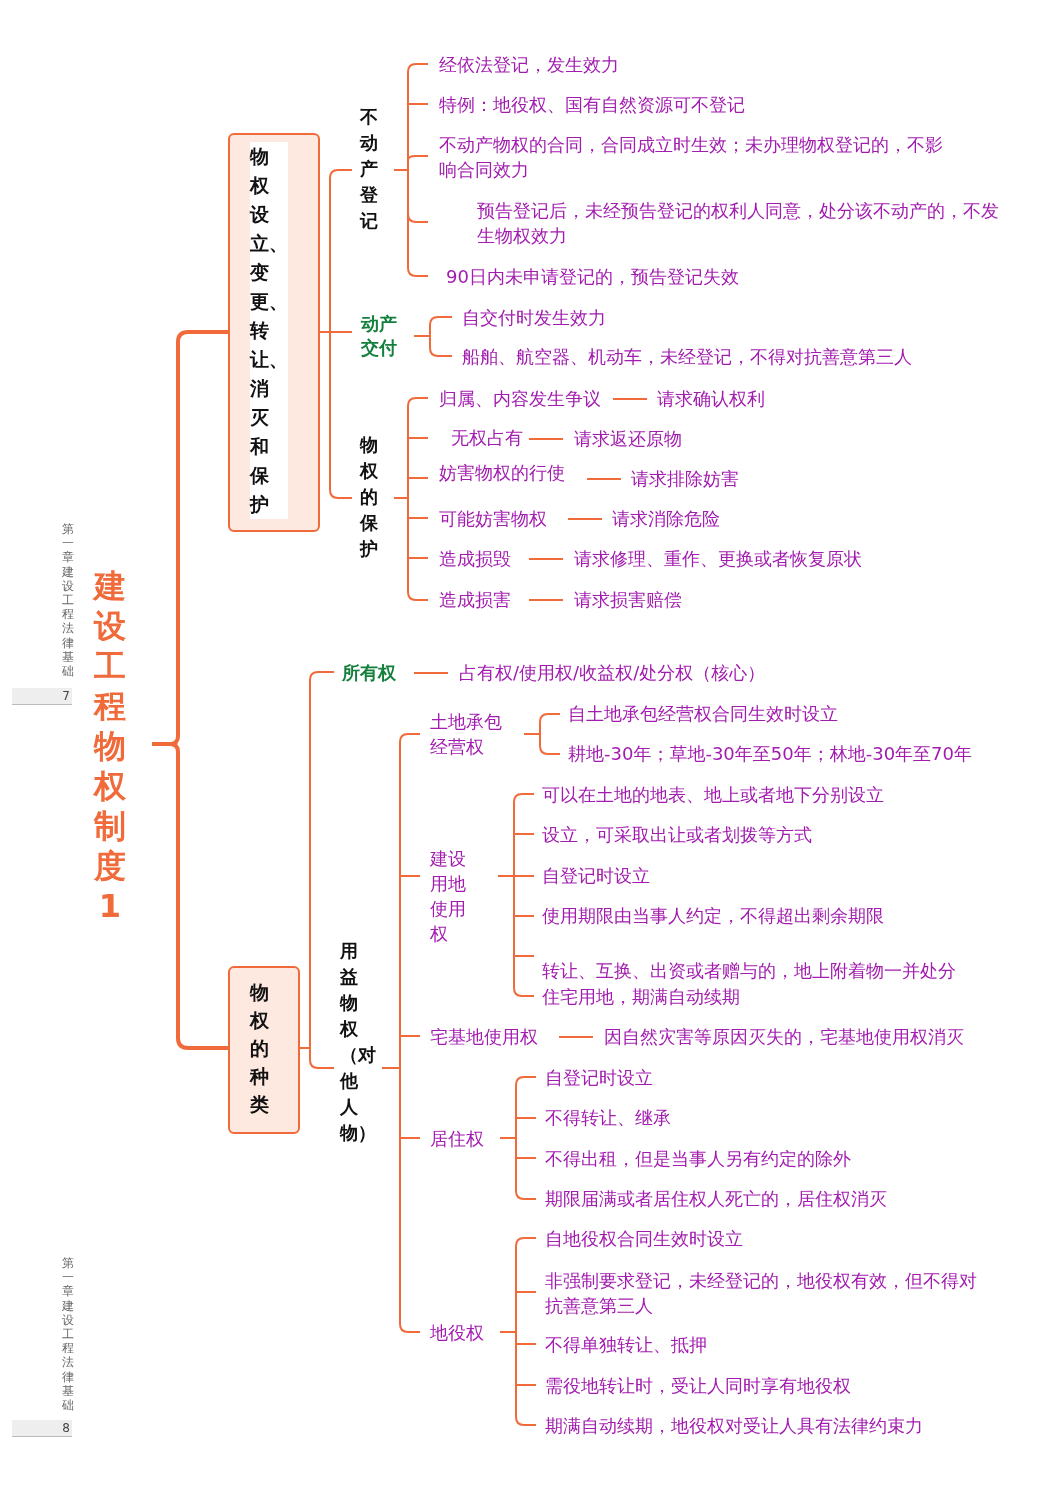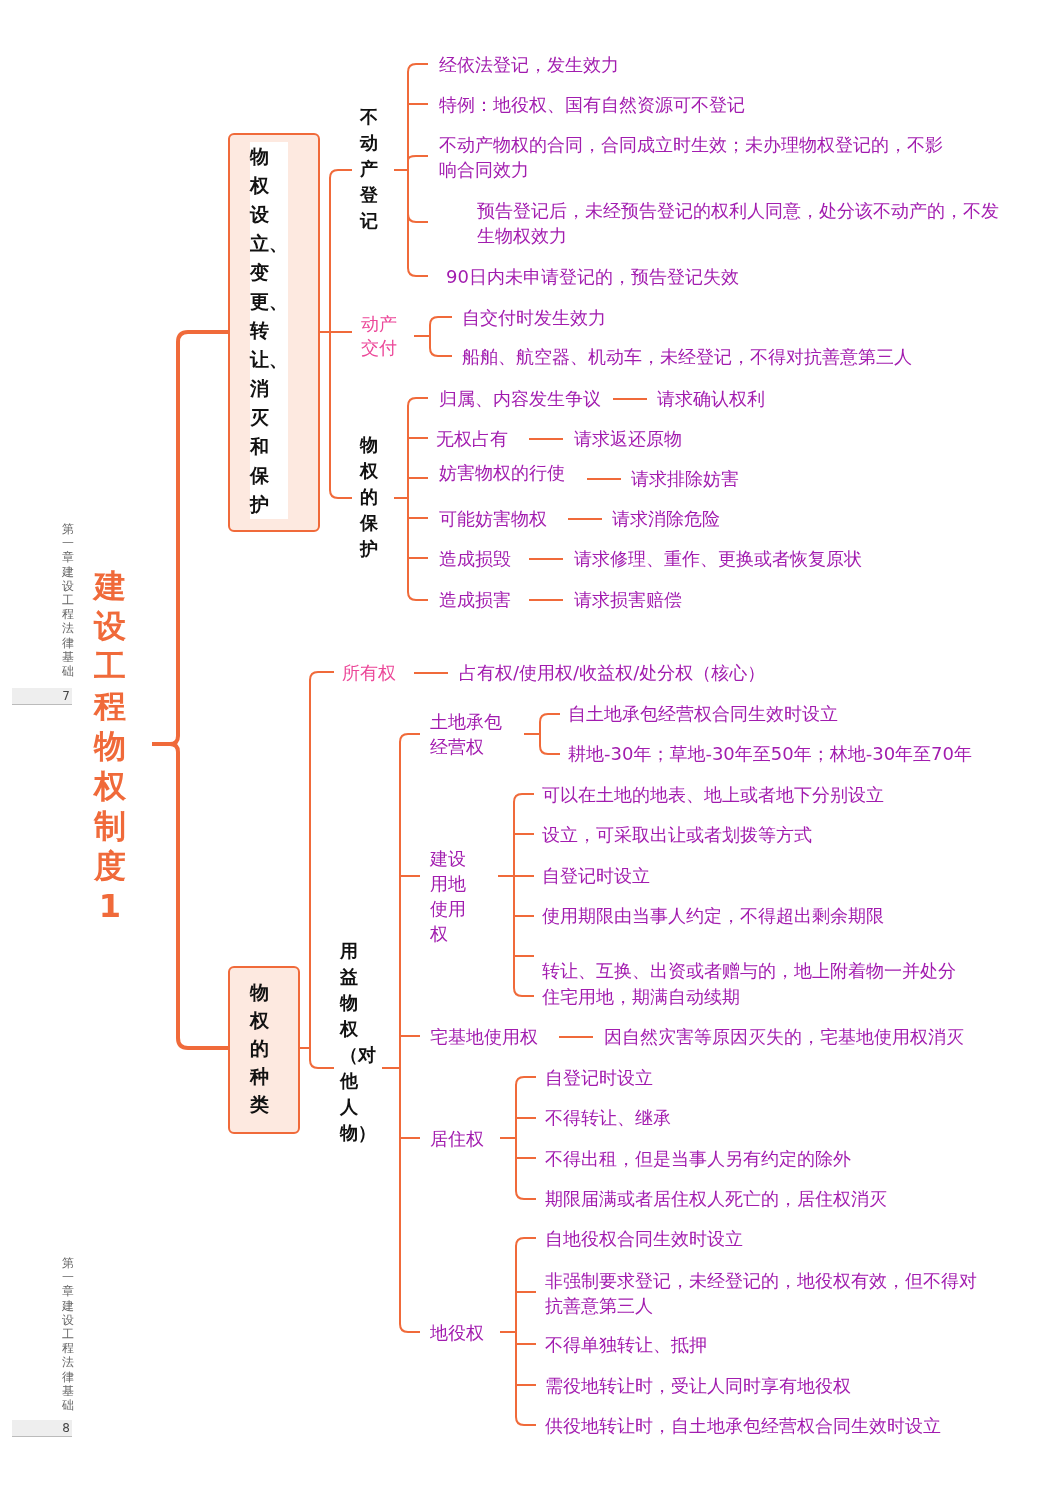--- a/index.html
+++ b/index.html
@@ -5,21 +5,21 @@
   html,body{margin:0;padding:0;background:#ffffff;}
   body{width:1052px;height:1487px;position:relative;overflow:hidden;
        font-family:"DejaVu Sans","Liberation Sans",sans-serif;color:#222;}
   svg.lines{position:absolute;left:0;top:0;width:1052px;height:1487px;}
   svg.lines path{fill:none;stroke:#f06a3a;stroke-width:2;}
   svg.lines path.thick{stroke-width:4;}
   .leaf{position:absolute;font-size:18px;line-height:25px;white-space:nowrap;color:#a21caf;}
   .leaf.wrap{white-space:normal;}
   .vbold{position:absolute;font-weight:bold;font-size:18px;line-height:26px;width:22px;
          text-align:left;word-break:break-all;color:#111;}
-  .bold{position:absolute;font-weight:normal;font-size:18px;line-height:25px;color:#ec4899;}
+  .bold{position:absolute;font-weight:bold;font-size:18px;line-height:25px;color:#15803d;}
   .box{position:absolute;border:2px solid #f06a3a;border-radius:6px;background:#fde9e0;}
   .boxtxt{position:absolute;font-weight:bold;font-size:19px;line-height:29px;color:#111;}
   .boxtxt span{display:block;background:#ffffff;width:auto;}
   .title{position:absolute;font-weight:bold;font-size:32px;line-height:40px;color:#f06a3a;
          width:36px;text-align:center;}
   .title span{display:block;}
   .side{position:absolute;font-size:12px;line-height:14.2px;width:14px;color:#666;text-align:center;}
   .side span{display:block;}
   .pagebar{position:absolute;left:12px;width:60px;height:16px;background:#eeeeee;
            border-bottom:1px solid #bbb;font-size:12px;text-align:right;color:#444;line-height:16px;}
@@ -166,21 +166,21 @@
 <div class="leaf wrap" style="left:434px;top:198px;width:530px;margin-left:43px;">预告登记后，未经预告登记的权利人同意，处分该不动产的，不发生物权效力</div>
 <div class="leaf" style="left:446px;top:264px;">90日内未申请登记的，预告登记失效</div>
 
 <div class="leaf" style="left:462px;top:305px;">自交付时发生效力</div>
 <div class="leaf" style="left:462px;top:344px;">船舶、航空器、机动车，未经登记，不得对抗善意第三人</div>
 
 <div id="prot">
     <div class="leaf" style="left:439px;top:386px;">归属、内容发生争议</div>
     <div class="dash" style="left:613px;top:398px;"></div>
     <div class="leaf" style="left:657px;top:386px;">请求确认权利</div>
-    <div class="leaf" style="left:436px;top:426px;">无权占有</div>
+    <div class="leaf" style="left:451px;top:426px;font-family:Liberation Serif, serif;">无权占有</div>
     <div class="dash" style="left:529px;top:438px;"></div>
     <div class="leaf" style="left:574px;top:426px;">请求返还原物</div>
     <div class="leaf" style="left:439px;top:462px;font-family:Liberation Mono, monospace;">妨害物权的行使</div>
     <div class="dash" style="left:587px;top:478px;"></div>
     <div class="leaf" style="left:631px;top:466px;">请求排除妨害</div>
     <div class="leaf" style="left:439px;top:506px;">可能妨害物权</div>
     <div class="dash" style="left:568px;top:518px;"></div>
     <div class="leaf" style="left:612px;top:506px;">请求消除危险</div>
     <div class="leaf" style="left:439px;top:546px;">造成损毁</div>
     <div class="dash" style="left:529px;top:558px;"></div>
@@ -221,14 +221,14 @@
     <div class="leaf" style="left:545px;top:1146px;">不得出租，但是当事人另有约定的除外</div>
     <div class="leaf" style="left:545px;top:1186px;">期限届满或者居住权人死亡的，居住权消灭</div>
   </div>
 
 <div class="leaf" style="left:430px;top:1320px;">地役权</div>
 <div id="eas">
     <div class="leaf" style="left:545px;top:1226px;">自地役权合同生效时设立</div>
     <div class="leaf wrap" style="left:545px;top:1268px;width:440px;">非强制要求登记，未经登记的，地役权有效，但不得对抗善意第三人</div>
     <div class="leaf" style="left:545px;top:1332px;">不得单独转让、抵押</div>
     <div class="leaf" style="left:545px;top:1373px;">需役地转让时，受让人同时享有地役权</div>
-    <div class="leaf" style="left:545px;top:1413px;">供役地转让时，自土地承包经营权合同生效时设立</div>
+    <div class="leaf" style="left:545px;top:1413px;">期满自动续期，地役权对受让人具有法律约束力</div>
   </div>
 
 </body></html>

